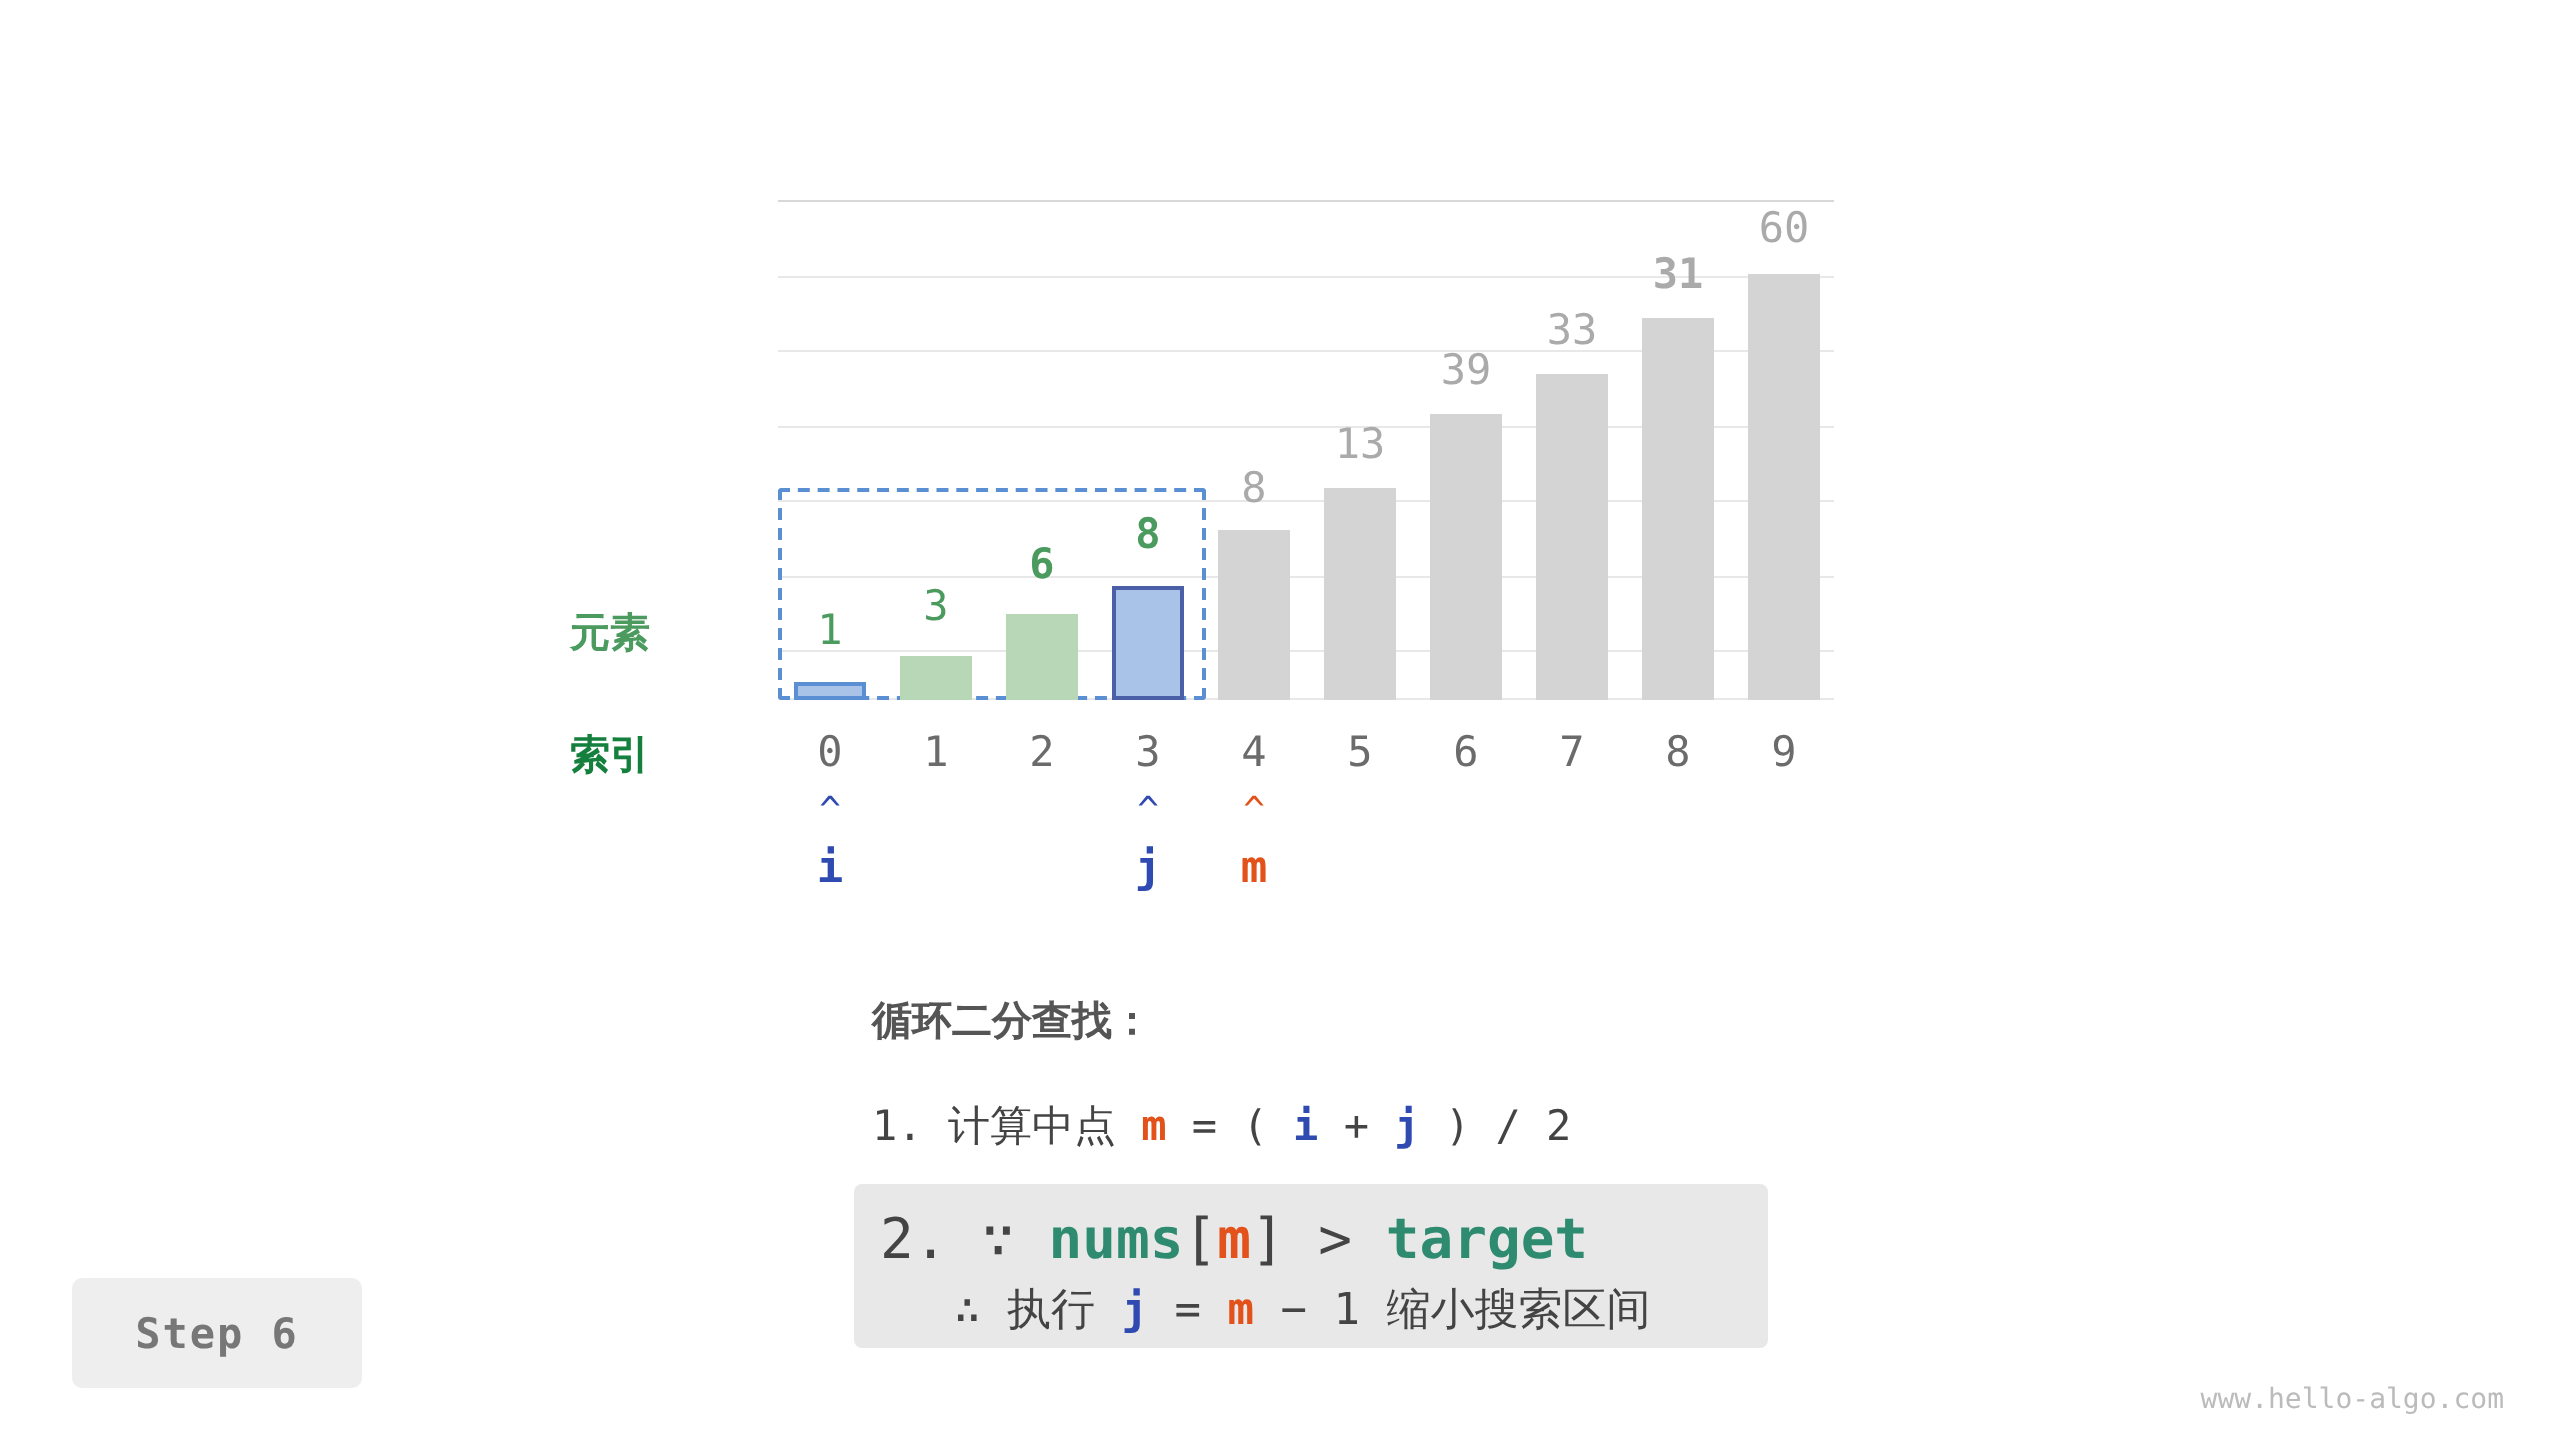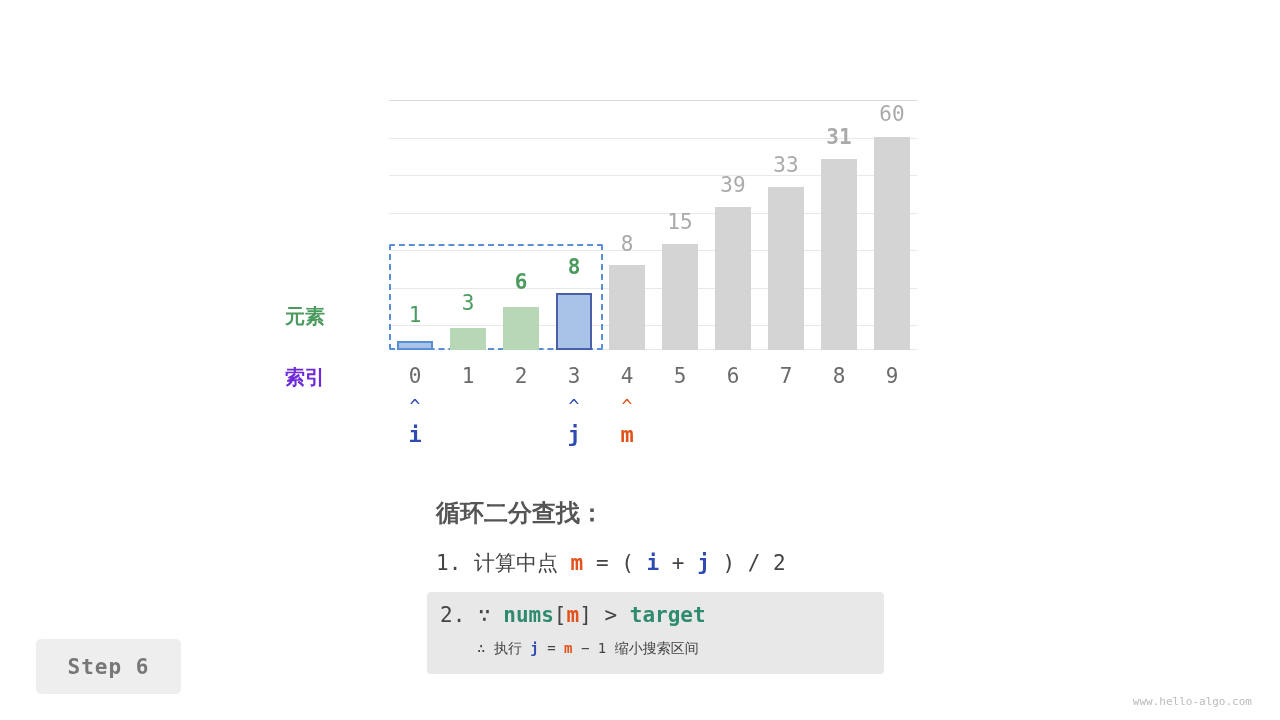--- a/index.html
+++ b/index.html
@@ -96,21 +96,21 @@
     width: 120px;
   }
   #label-element {
     left: 205px;
     top: 303px;
     color: #4b9b5f;
   }
   #label-index {
     left: 205px;
     top: 364px;
-    color: #6d28d9;
+    color: #15803d;
   }
 
   .pointer-caret {
     position: absolute;
     width: 40px;
     text-align: center;
     font-size: 18px;
     font-family: "DejaVu Sans Mono", monospace;
     color: #333333;
   }
@@ -125,21 +125,21 @@
   .pointer-name.blue { color: #2f4ab0; }
   .pointer-name.orange { color: #e2521a; }
   .pointer-caret.blue { color: #2f4ab0; }
   .pointer-caret.orange { color: #e2521a; }
 
   
   #caption {
     position: absolute;
     left: 436px;
     top: 497px;
-    font-size: 24px;
+    font-size: 20px;
     font-weight: bold;
     color: #555555;
   }
   #line1 {
     position: absolute;
     left: 436px;
     top: 549px;
     font-size: 21px;
     color: #444444;
     font-family: "DejaVu Sans Mono", monospace;
@@ -151,30 +151,30 @@
     top: 592px;
     width: 457px;
     height: 82px;
     background: #e8e8e8;
     border-radius: 4px;
   }
   #line2 {
     position: absolute;
     left: 440px;
     top: 603px;
-    font-size: 21px;
+    font-size: 28px;
     color: #444444;
     font-family: "DejaVu Sans Mono", monospace;
     white-space: nowrap;
   }
   #line3 {
     position: absolute;
     left: 477px;
     top: 640px;
-    font-size: 14px;
+    font-size: 22px;
     color: #444444;
     font-family: "DejaVu Sans Mono", monospace;
     white-space: nowrap;
   }
   .kw-green { color: #2e8b6f; font-weight: bold; }
   .kw-orange { color: #e2521a; font-weight: bold; }
   .kw-blue { color: #2f4ab0; font-weight: bold; }
 
   
   #step-badge {
@@ -193,21 +193,21 @@
     font-weight: bold;
     color: #777777;
     letter-spacing: 1px;
   }
 
   
   #watermark {
     position: absolute;
     right: 28px;
     bottom: 12px;
-    font-size: 11px;
+    font-size: 14px;
     color: #bbbbbb;
     font-family: "DejaVu Sans Mono", monospace;
   }
 </style>
 </head>
 <body>
 
 <div id="chart">
 
   <div class="gridline top" style="top:0px;"></div>
@@ -230,21 +230,21 @@
   <div class="bar" style="left:326px; height:143px;"></div>
   <div class="bar" style="left:379px; height:163px;"></div>
   <div class="bar" style="left:432px; height:191px;"></div>
   <div class="bar" style="left:485px; height:213px;"></div>
 
   <div class="bar-value plain-active" style="left:-4px;  top:203px;">1</div>
   <div class="bar-value plain-active" style="left:49px;  top:191px;">3</div>
   <div class="bar-value active" style="left:102px; top:170px;">6</div>
   <div class="bar-value active" style="left:155px; top:155px;">8</div>
   <div class="bar-value" style="left:208px; top:132px;">8</div>
-  <div class="bar-value" style="left:261px; top:110px;">15</div>
+  <div class="bar-value" style="left:261px; top:110px;">13</div>
   <div class="bar-value" style="left:314px; top:73px;">39</div>
   <div class="bar-value" style="left:367px; top:53px;">33</div>
   <div class="bar-value" style="left:420px; top:25px;font-weight:bold;">31</div>
   <div class="bar-value" style="left:473px; top:2px;">60</div>
 </div>
 
 <div class="row-title" id="label-element">元素</div>
 <div class="row-title" id="label-index">索引</div>
 
 <div class="axis-label" style="left:385px; top:364px;">0</div>

